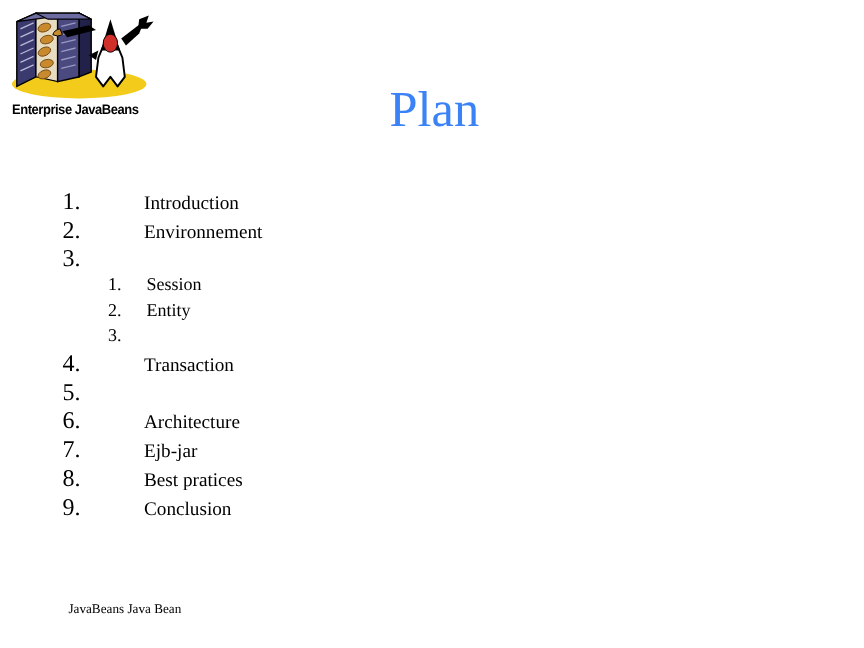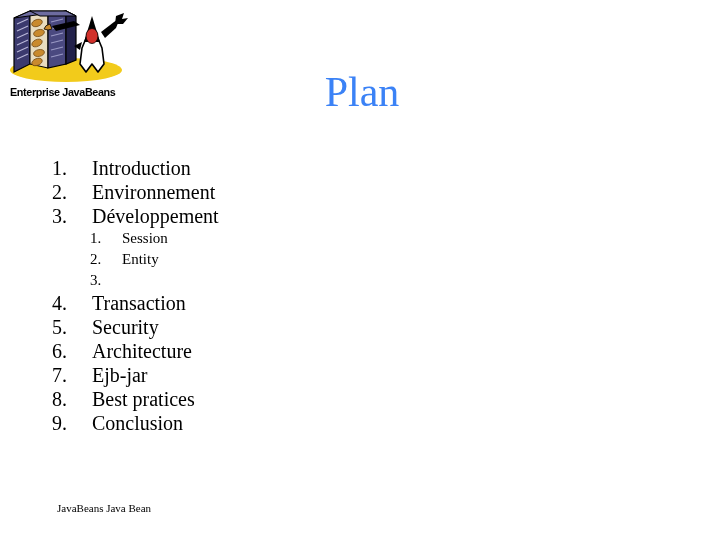--- a/index.html
+++ b/index.html
@@ -72,23 +72,24 @@
     align-items: baseline;
     height: 24px;
   }
   .lvl1-num {
     width: 40px;
     flex: 0 0 40px;
     font-size: 20px;
     line-height: 24px;
   }
   .lvl1-text {
-    font-size: 20px;
+    font-size: 16px;
     line-height: 24px;
     white-space: nowrap;
+    margin-left: 28px;
   }
 
   .sublist {
     margin: 0;
     padding: 0;
   }
   .lvl2-row {
     display: flex;
     align-items: baseline;
     height: 21px;
@@ -197,42 +198,40 @@
     <div class="lvl1-row">
       <span class="lvl1-num">1.</span>
       <span class="lvl1-text">Introduction</span>
     </div>
     <div class="lvl1-row">
       <span class="lvl1-num">2.</span>
       <span class="lvl1-text">Environnement</span>
     </div>
     <div class="lvl1-row">
       <span class="lvl1-num">3.</span>
-      <span class="lvl1-text">Développement</span>
     </div>
     <div class="sublist">
       <div class="lvl2-row">
         <span class="lvl2-num">1.</span>
         <span class="lvl2-text">Session</span>
       </div>
       <div class="lvl2-row">
         <span class="lvl2-num">2.</span>
         <span class="lvl2-text">Entity</span>
       </div>
       <div class="lvl2-row">
         <span class="lvl2-num">3.</span>
       </div>
     </div>
     <div class="lvl1-row">
       <span class="lvl1-num">4.</span>
       <span class="lvl1-text">Transaction</span>
     </div>
     <div class="lvl1-row">
       <span class="lvl1-num">5.</span>
-      <span class="lvl1-text">Security</span>
     </div>
     <div class="lvl1-row">
       <span class="lvl1-num">6.</span>
       <span class="lvl1-text">Architecture</span>
     </div>
     <div class="lvl1-row">
       <span class="lvl1-num">7.</span>
       <span class="lvl1-text">Ejb-jar</span>
     </div>
     <div class="lvl1-row">

